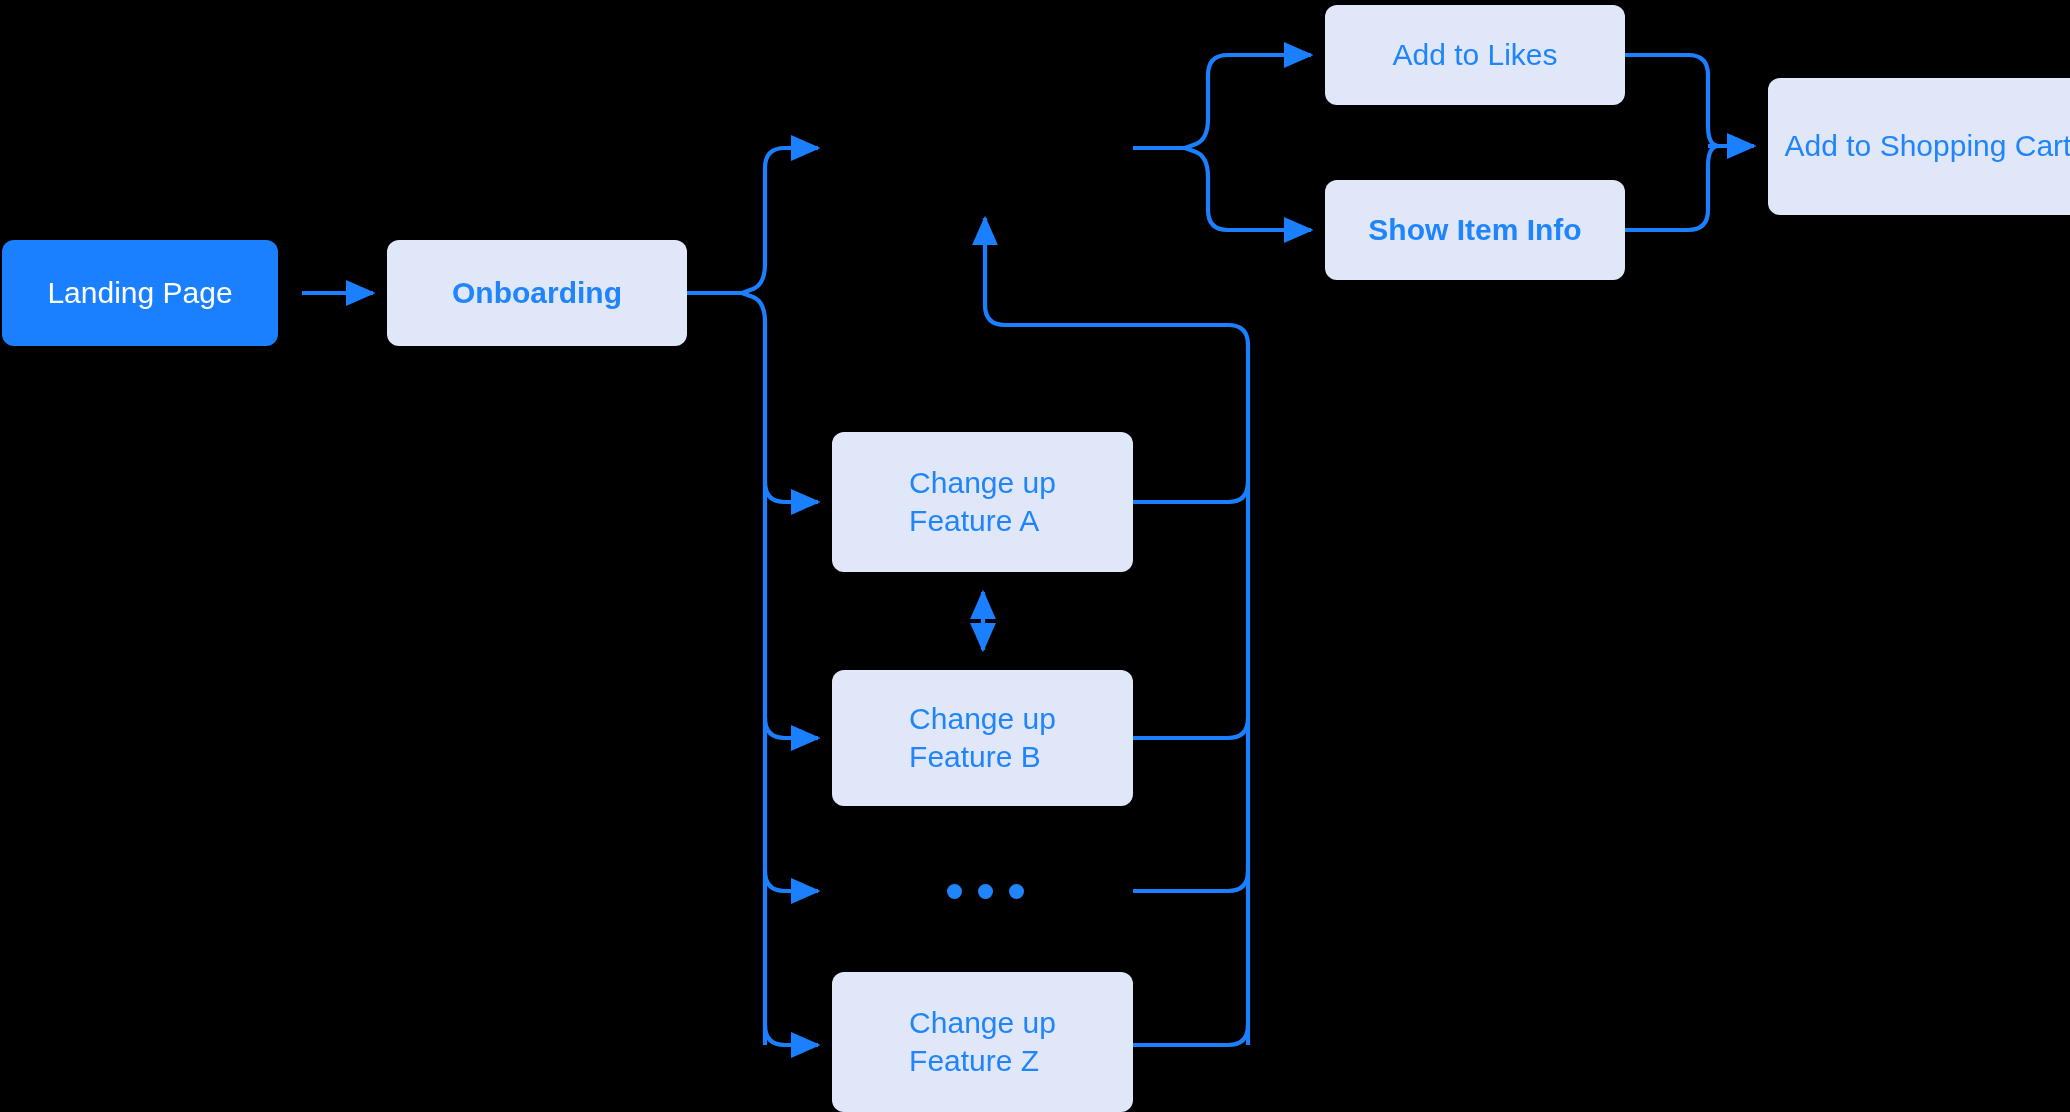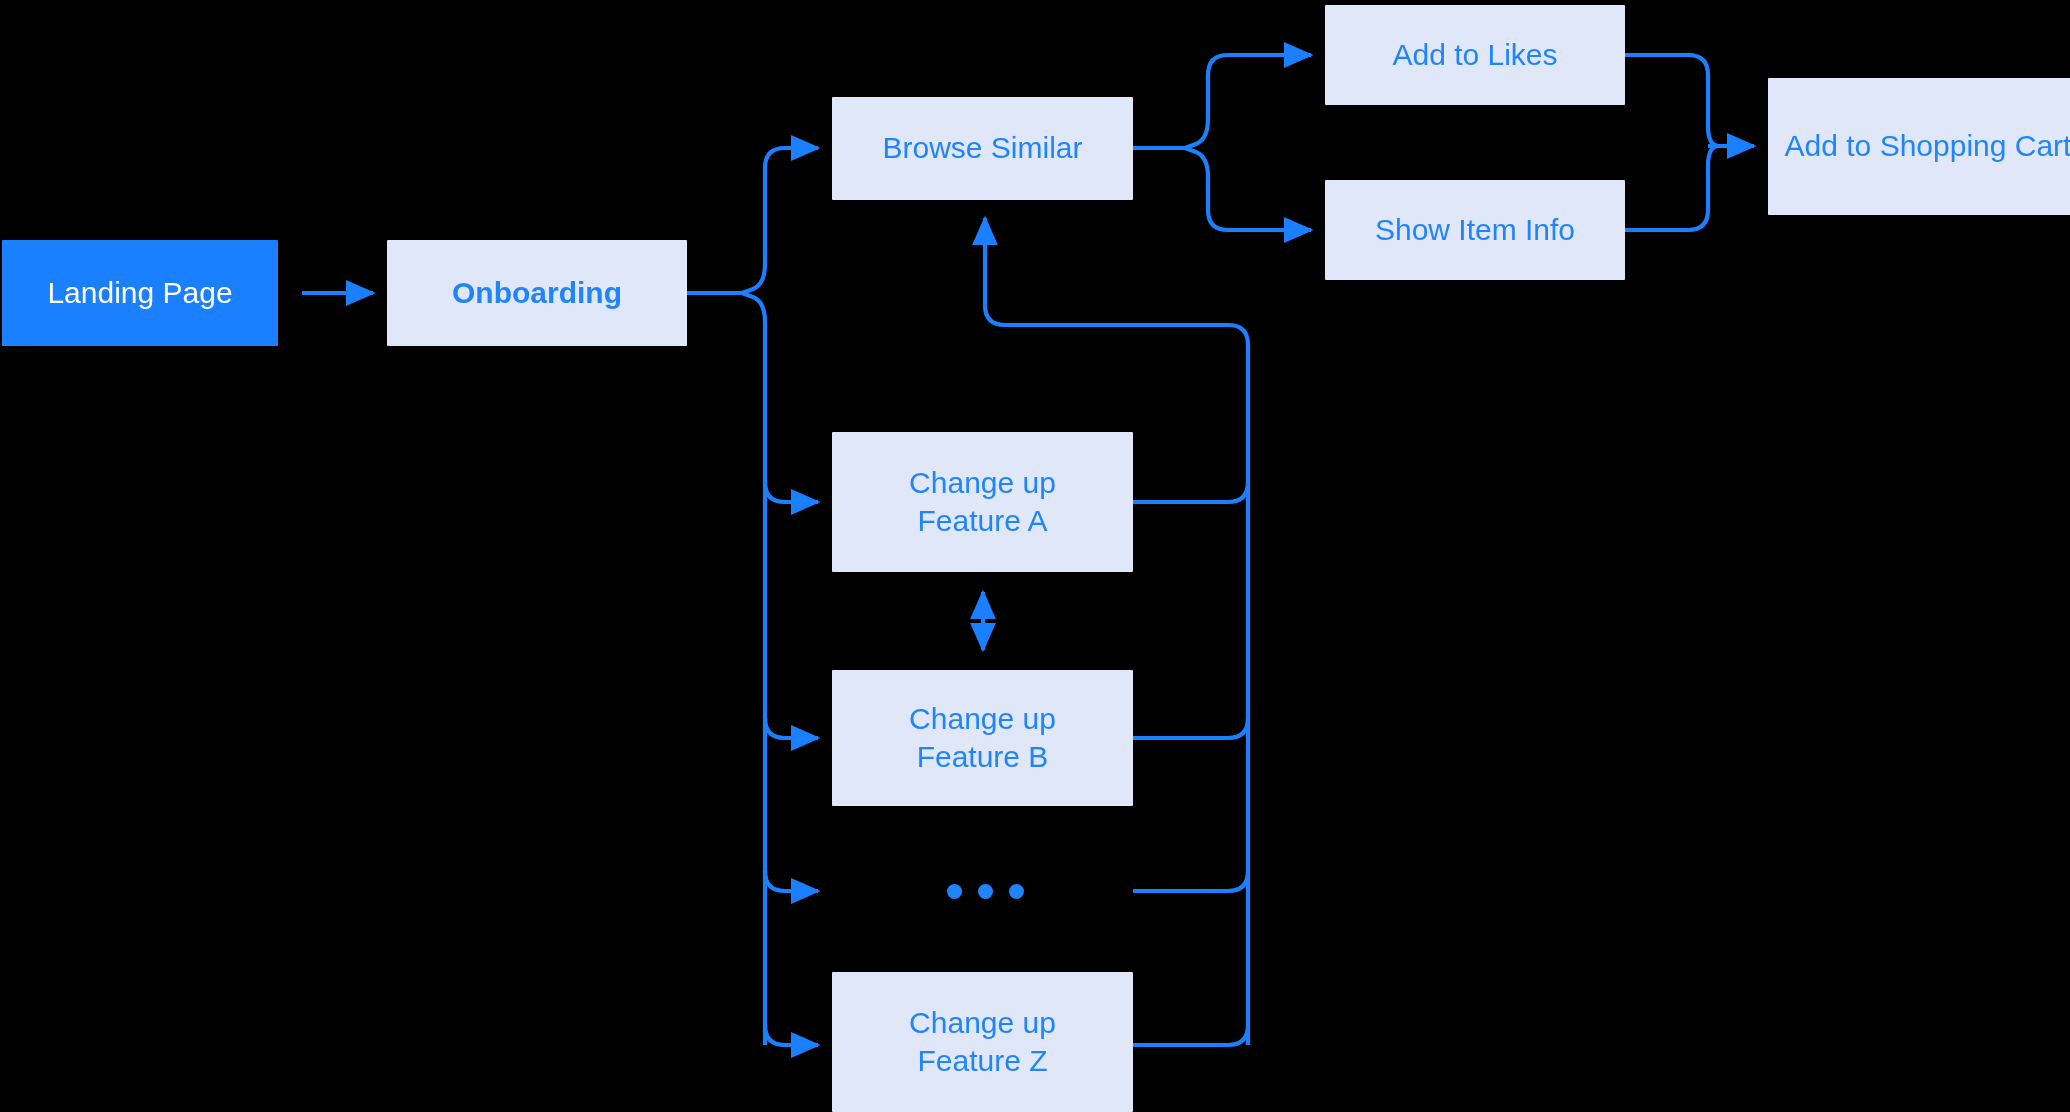--- a/index.html
+++ b/index.html
@@ -25,22 +25,22 @@
     width: 2070px;
     height: 1112px;
     pointer-events: none;
   }
   .node {
     position: absolute;
     box-sizing: border-box;
     display: flex;
     align-items: center;
     justify-content: center;
-    text-align: center;
-    border-radius: 1px;
+    text-align: left;
+    border-radius: 12px;
     line-height: 1.28;
     padding: 4px 10px;
     white-space: pre-line;
   }
   .node.light {
     background: #dfe7f8;
     color: #2084fb;
   }
   .node.filled {
     background: #1a80ff;
@@ -120,25 +120,24 @@
 
       <path d="M 1708 146 L 1754 146" marker-end="url(#arrowEnd)"></path>
 
     </g>
   </svg>
 
   <div class="node filled" id="n-landing-page" style="left: 2px; top: 240px; width: 276px; height: 106px; font-size: 30px;">Landing Page</div>
 
   <div class="node light" id="n-onboarding" style="left: 387px; top: 240px; width: 300px; height: 106px; font-size: 30px; font-weight: bold;">Onboarding</div>
 
-  <div class="node light" id="n-browse-similar" style="left: 832px; top: 97px; width: 301px; height: 103px; font-size: 30px;">Browse Similar</div>
 
   <div class="node light" id="n-add-to-likes" style="left: 1325px; top: 5px; width: 300px; height: 100px; font-size: 30px;">Add to Likes</div>
 
-  <div class="node light" id="n-show-item-info" style="left: 1325px; top: 180px; width: 300px; height: 100px; font-size: 30px;">Show Item Info</div>
+  <div class="node light" id="n-show-item-info" style="left: 1325px; top: 180px; width: 300px; height: 100px; font-size: 30px; font-weight: bold;">Show Item Info</div>
 
   <div class="node light" id="n-add-to-shopping-cart" style="left: 1768px; top: 78px; width: 320px; height: 137px; font-size: 30px;">Add to Shopping Cart</div>
 
   <div class="node light" id="n-change-up-feature-a" style="left: 832px; top: 432px; width: 301px; height: 140px; font-size: 30px;">Change up
 Feature A</div>
 
   <div class="node light" id="n-change-up-feature-b" style="left: 832px; top: 670px; width: 301px; height: 136px; font-size: 30px;">Change up
 Feature B</div>
 
   <div class="node light" id="n-change-up-feature-z" style="left: 832px; top: 972px; width: 301px; height: 140px; font-size: 30px;">Change up

